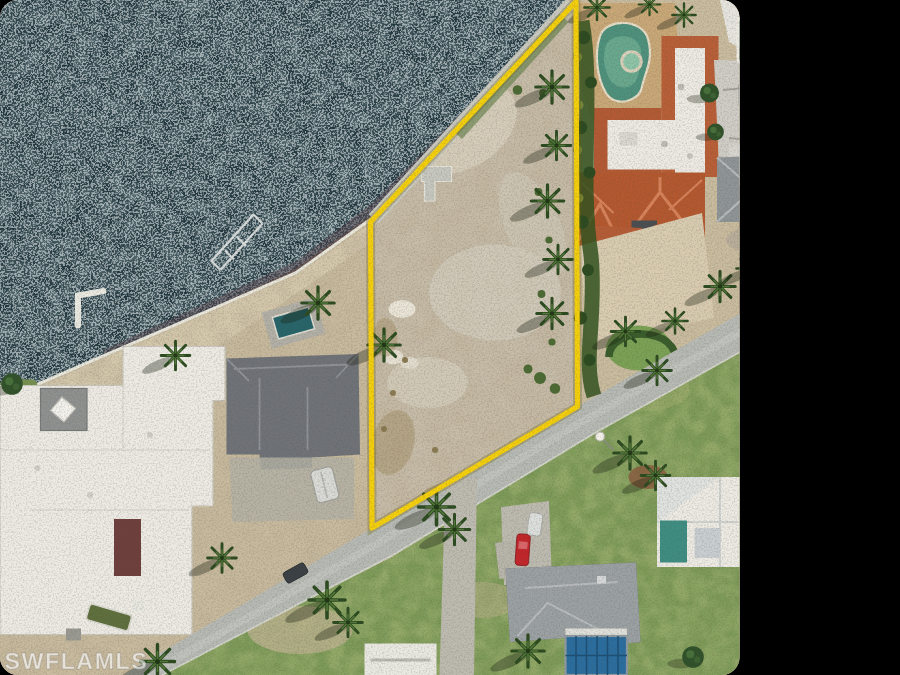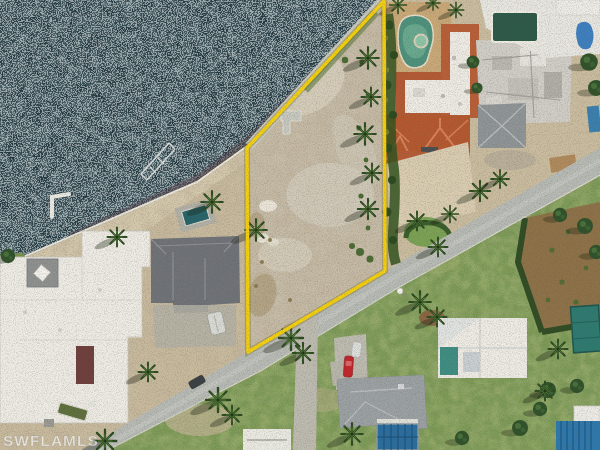--- a/index.html
+++ b/index.html
@@ -1,16 +1,16 @@
 <!DOCTYPE html>
 <html><head>
 <meta charset="utf-8">
 <style>
   html,body{margin:0;padding:0;background:#000;}
-  .canvas{position:relative;width:600px;height:450px;overflow:hidden;background:#c9bb9e;}
+  .canvas{position:relative;width:493px;height:450px;overflow:hidden;background:#c9bb9e;border-radius:12px;}
   .canvas svg{position:absolute;left:0;top:0;display:block;}
   text.wm{font-family:"Liberation Sans",sans-serif;font-weight:bold;font-size:15.5px;letter-spacing:1px;
           fill:#ffffff;fill-opacity:.62;stroke:#5a5a5a;stroke-opacity:.25;stroke-width:.6px;}
 </style>
 </head>
 <body>
 
 <div class="canvas">
 <svg width="600" height="450" viewBox="0 0 600 450">
 <defs>

